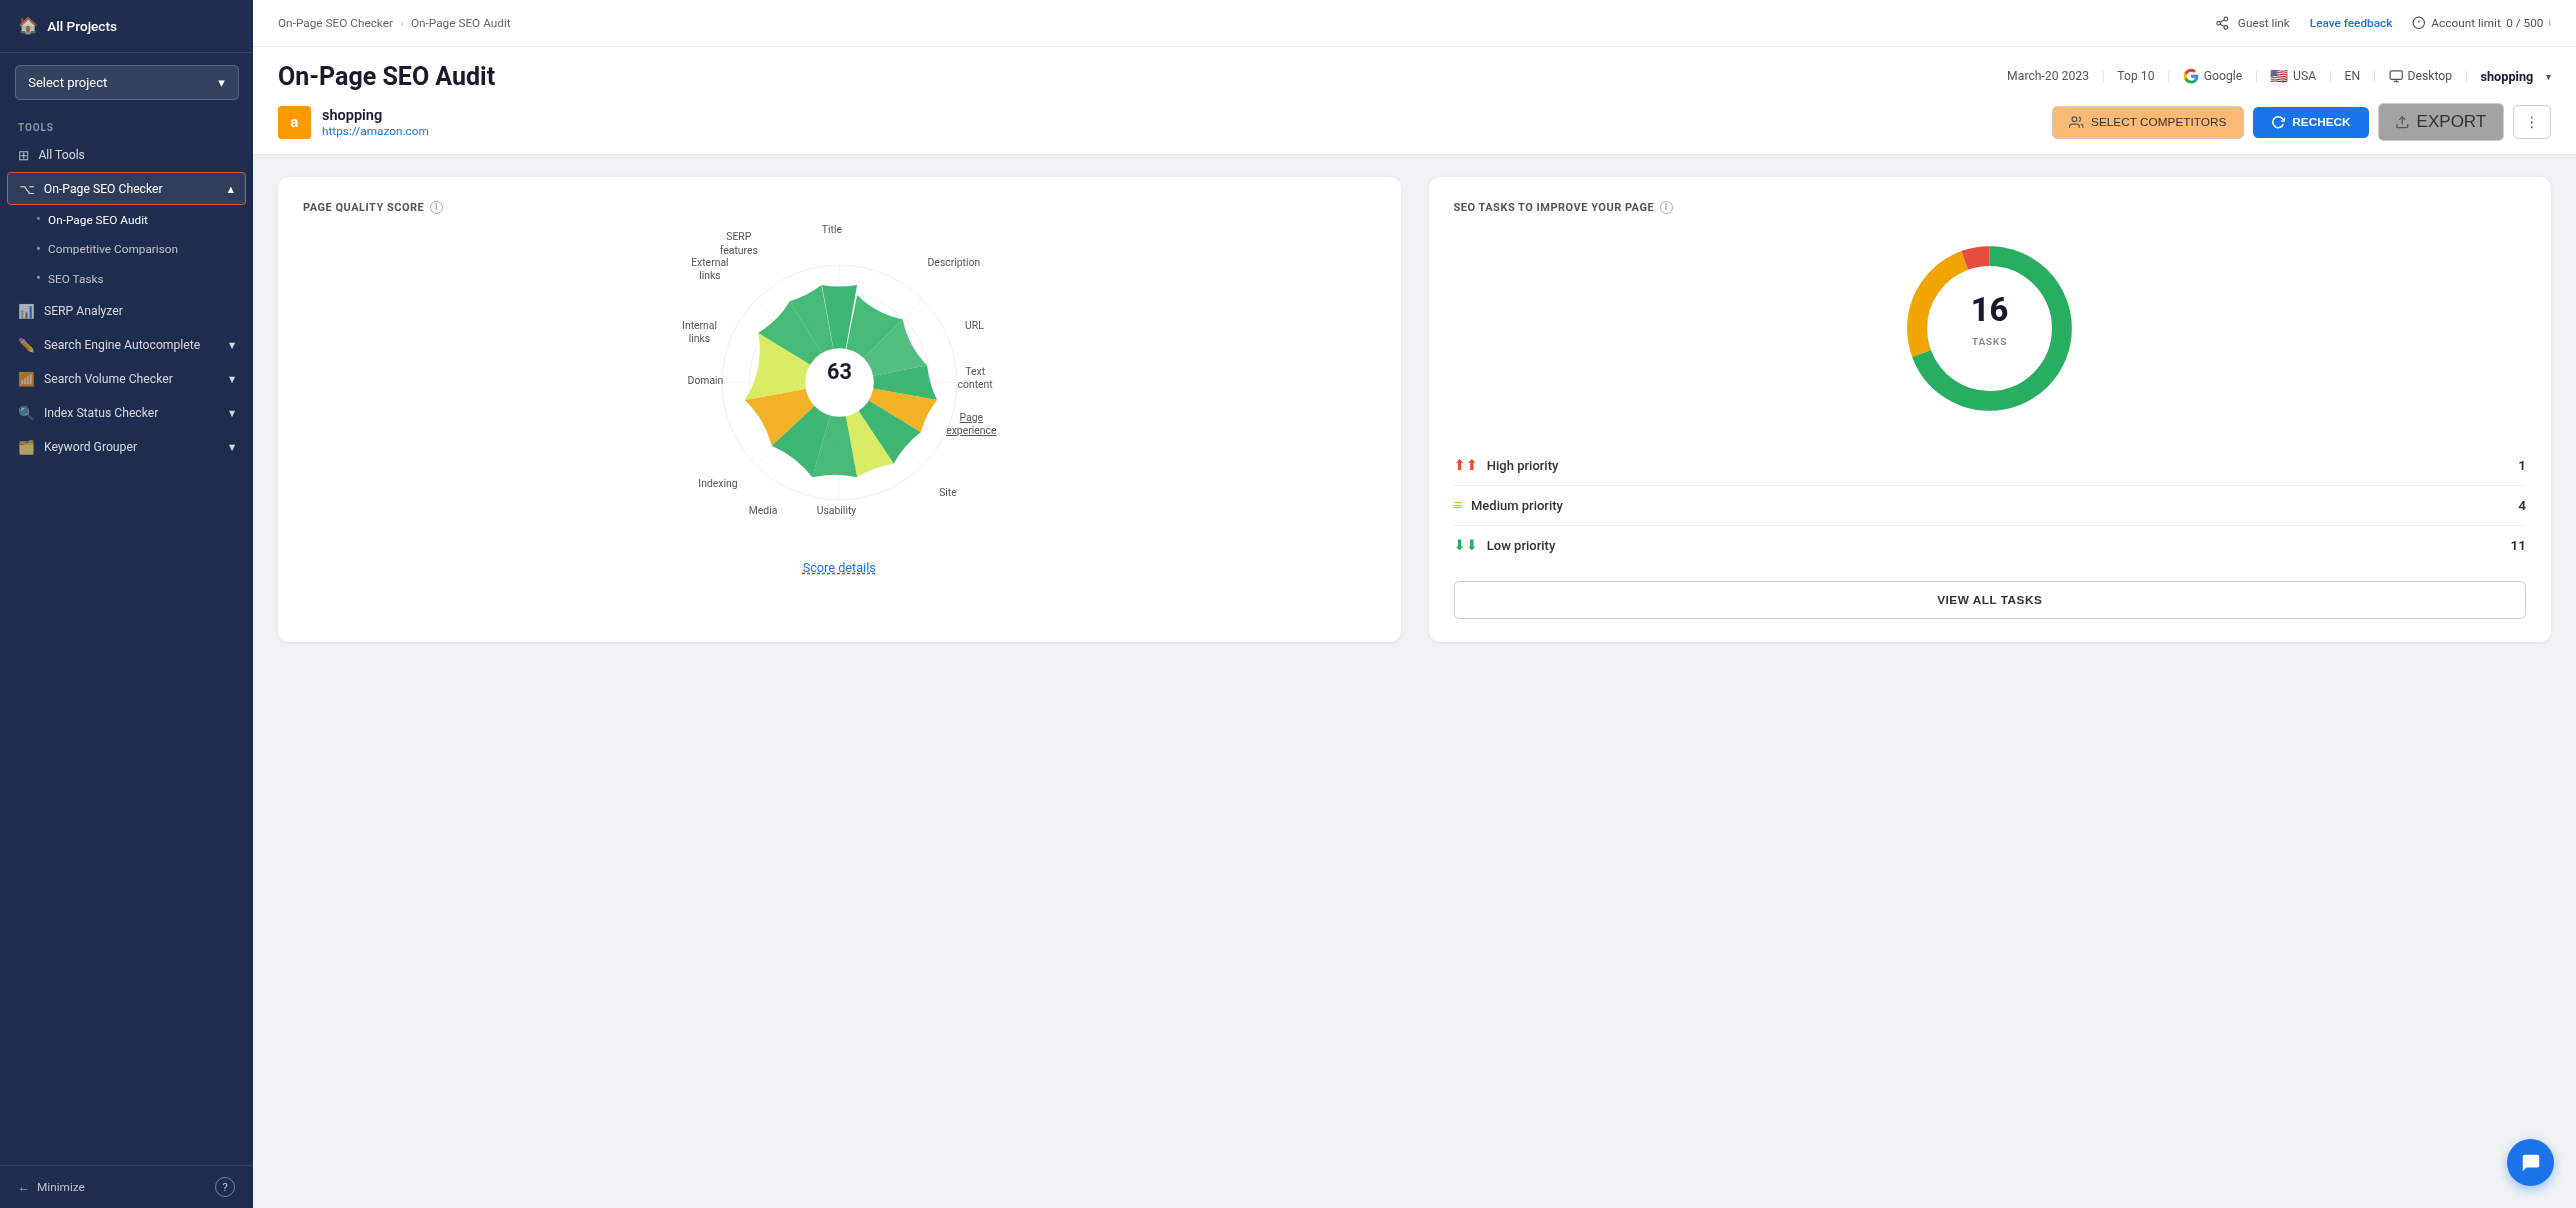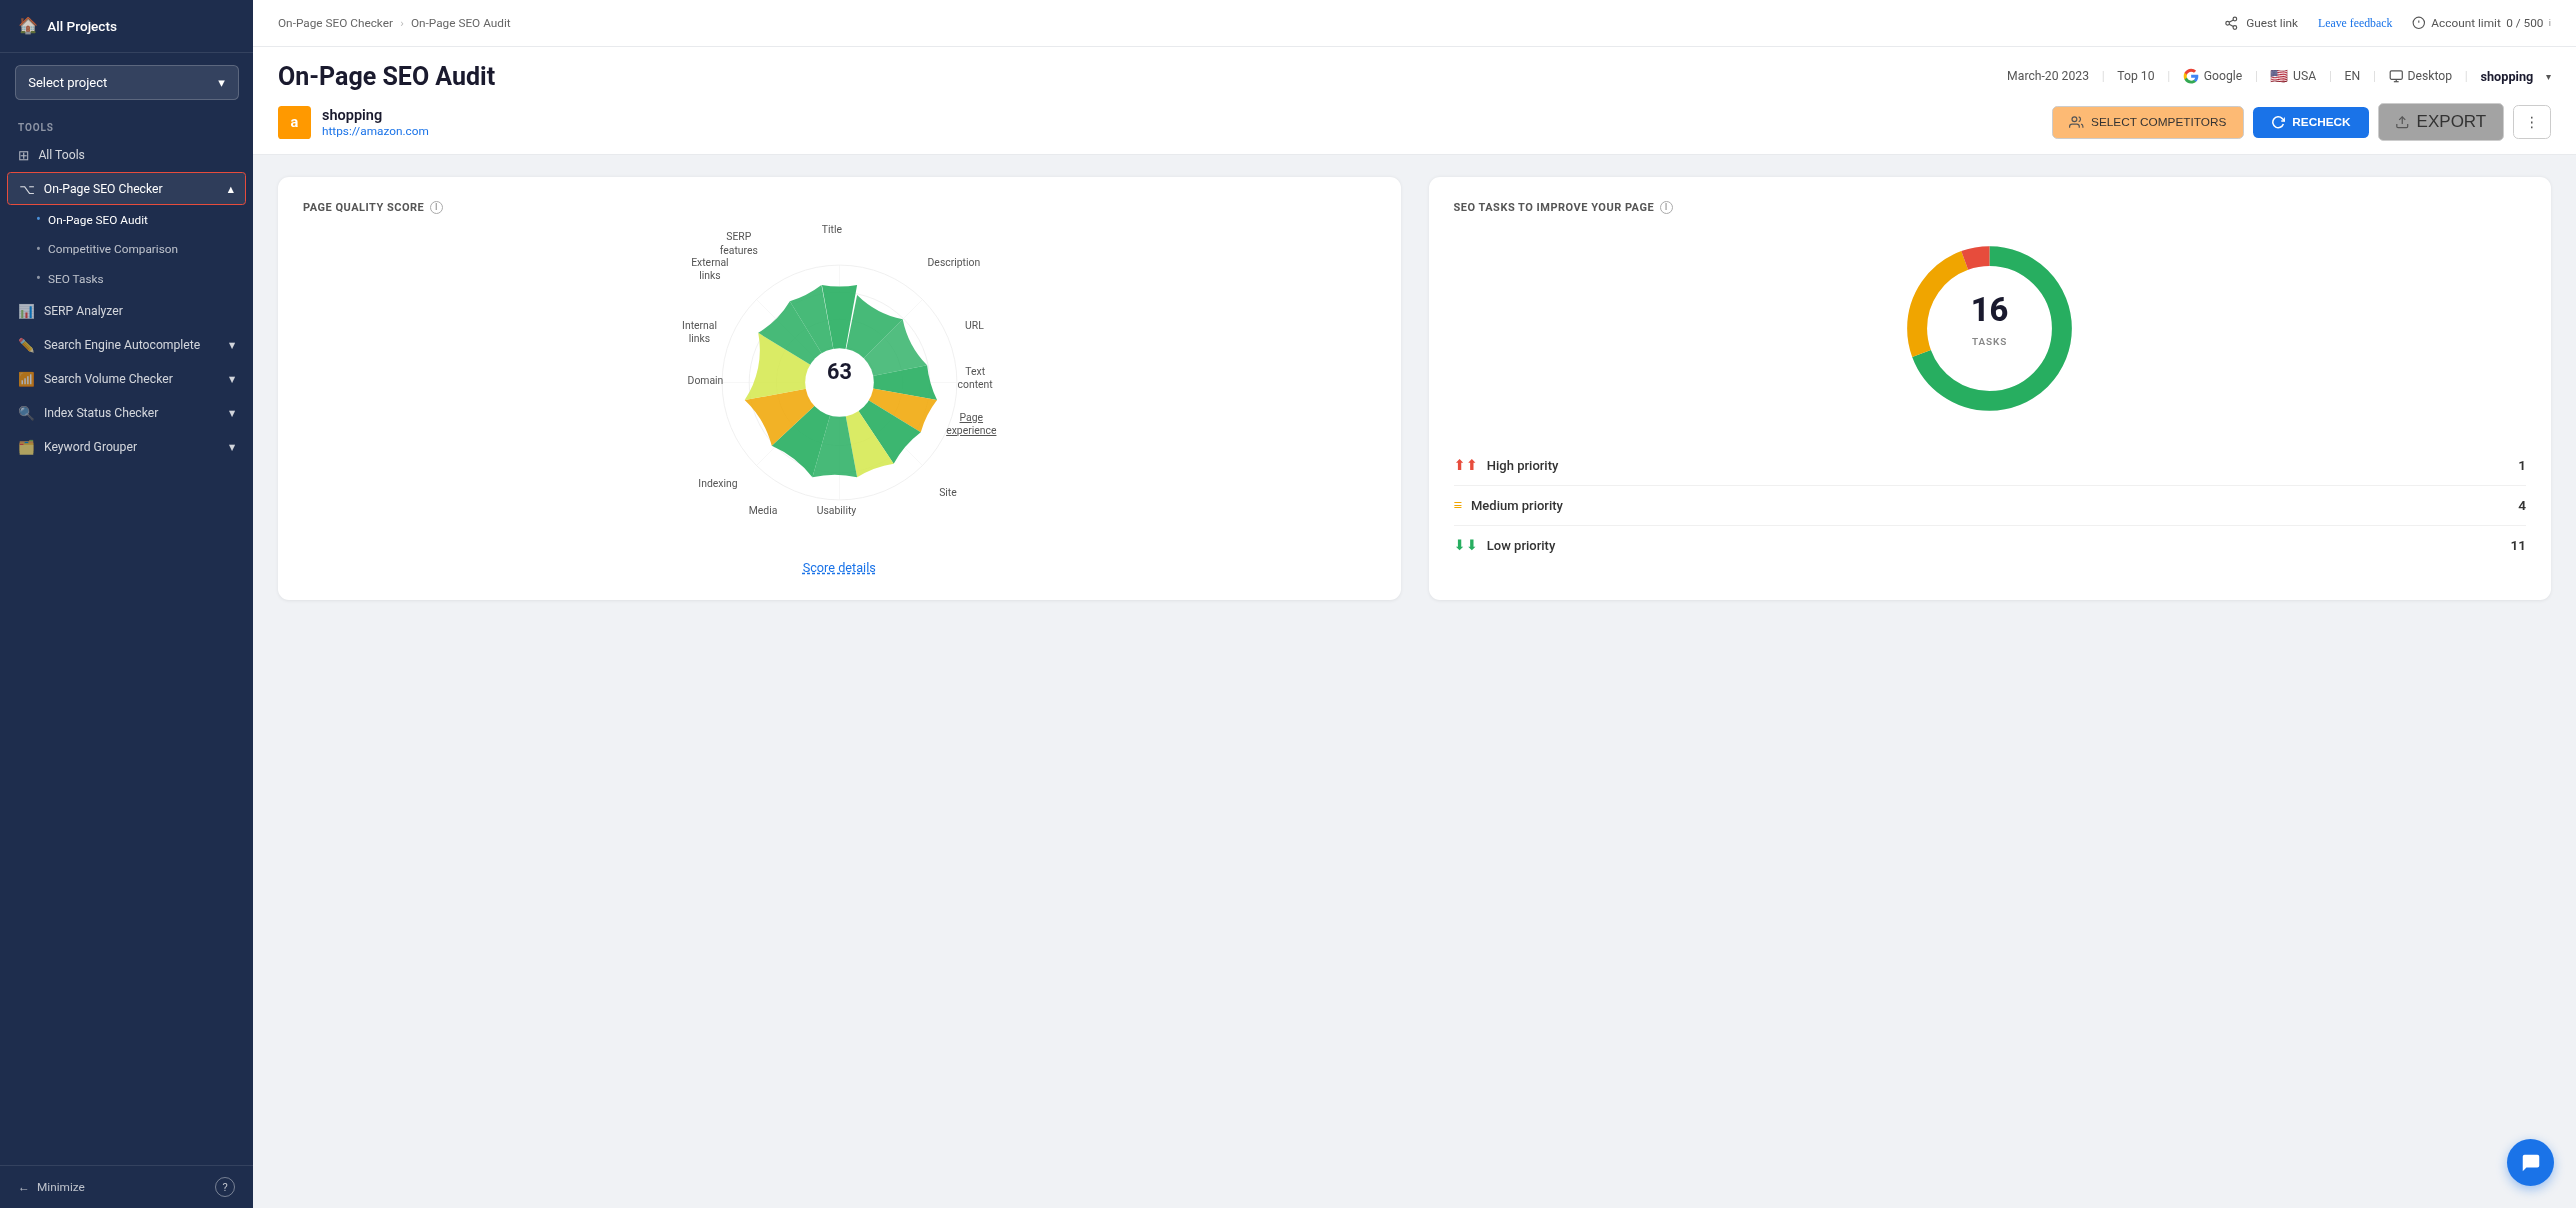--- a/index.html
+++ b/index.html
@@ -151,21 +151,20 @@
       gap: 8px;
       font-size: 11.8px;
       color: #555;
       cursor: pointer;
     }
     .leave-feedback {
       font-size: 11.8px;
       color: #1a73e8;
       cursor: pointer;
       font-weight: 500;
-      font-family: Liberation Serif, serif;
     }
     .account-limit {
       display: flex;
       align-items: center;
       gap: 5.4px;
       font-size: 11.8px;
       color: #555;
     }
 
     
@@ -723,20 +722,21 @@
         </div>
         <div class="priority-item">
           <div class="priority-label">
             <span class="priority-icon-low">⬇⬇</span>
             <span>Low priority</span>
           </div>
           <span class="priority-count">11</span>
         </div>
       </div>
 
+      <button class="view-all-btn">VIEW ALL TASKS</button>
     </div>
 
   </div>
 </div>
 
 <div class="chat-bubble">
   <svg width="22" height="22" viewBox="0 0 24 24" fill="white">
       <path d="M21 15a2 2 0 0 1-2 2H7l-4 4V5a2 2 0 0 1 2-2h14a2 2 0 0 1 2 2z"></path>
     </svg>
 </div>

